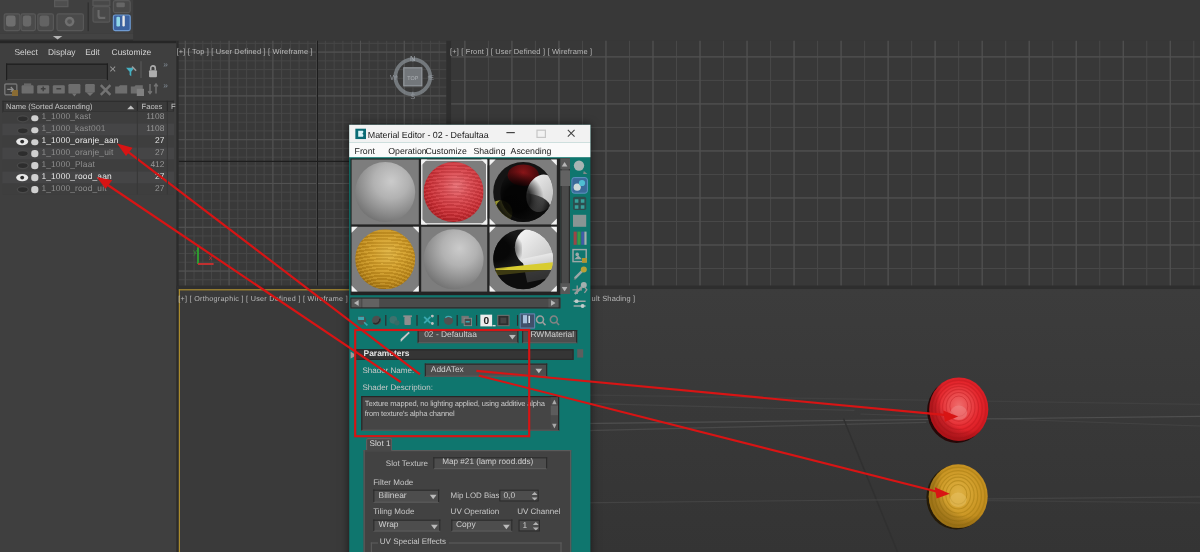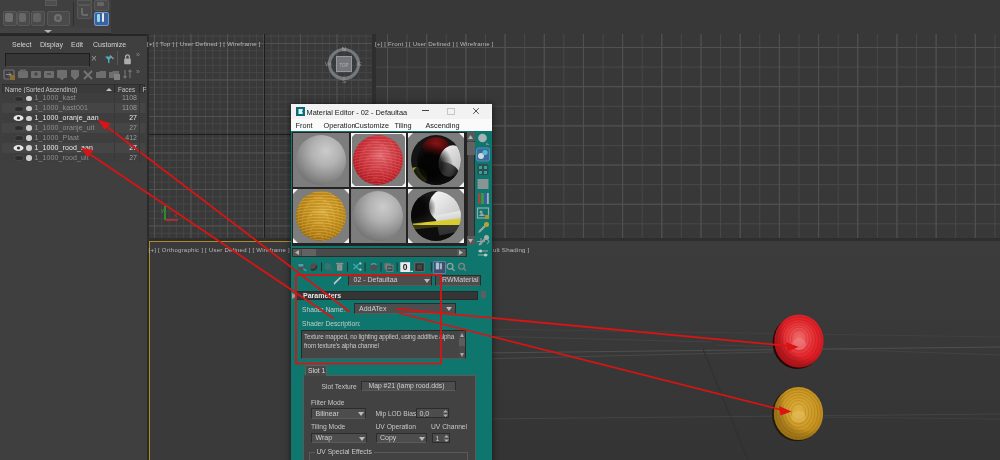--- a/index.html
+++ b/index.html
@@ -309,21 +309,21 @@
     <div class="abs" style="left:131px;top:6.5px;width:7px;height:1.2px;background:#444;"></div>
     <div class="abs" style="left:156.5px;top:4px;width:5.5px;height:5.5px;border:1px solid #c6c6c6;"></div>
     <svg class="abs" style="left:181px;top:3.5px;" width="8" height="8" viewBox="0 0 8 8">
         <path d="M1.2 1.2 L6.8 6.8 M6.8 1.2 L1.2 6.8" stroke="#444" stroke-width="0.9"></path>
       </svg>
 
     <div class="abs" style="left:0;top:15.5px;width:201px;height:12px;background:#fafafa;"></div>
     <div class="abs" style="left:5px;top:17.5px;font-size:7.3px;color:#1a1a1a;">Front</div>
     <div class="abs" style="left:33px;top:17.5px;font-size:7.3px;color:#1a1a1a;">Operation</div>
     <div class="abs" style="left:64px;top:17.5px;font-size:7.3px;color:#1a1a1a;">Customize</div>
-    <div class="abs" style="left:104px;top:17.5px;font-size:7.3px;color:#1a1a1a;">Tiling</div>
+    <div class="abs" style="left:104px;top:17.5px;font-size:7.3px;color:#1a1a1a;">Shading</div>
     <div class="abs" style="left:135px;top:17.5px;font-size:7.3px;color:#1a1a1a;">Ascending</div>
 
     <div class="abs" style="left:1.5px;top:28px;width:174.5px;height:114px;background:#232323;"></div>
 
     <style>
       .slot{position:absolute;width:55.5px;height:54px;background:#7d7d7d;}
       .sph{position:absolute;left:2.5px;top:2px;width:50px;height:50px;border-radius:50%;}
       .cnr{position:absolute;width:0;height:0;border-style:solid;}
     </style>
     <div class="slot" style="left:2.5px;top:29px;">

